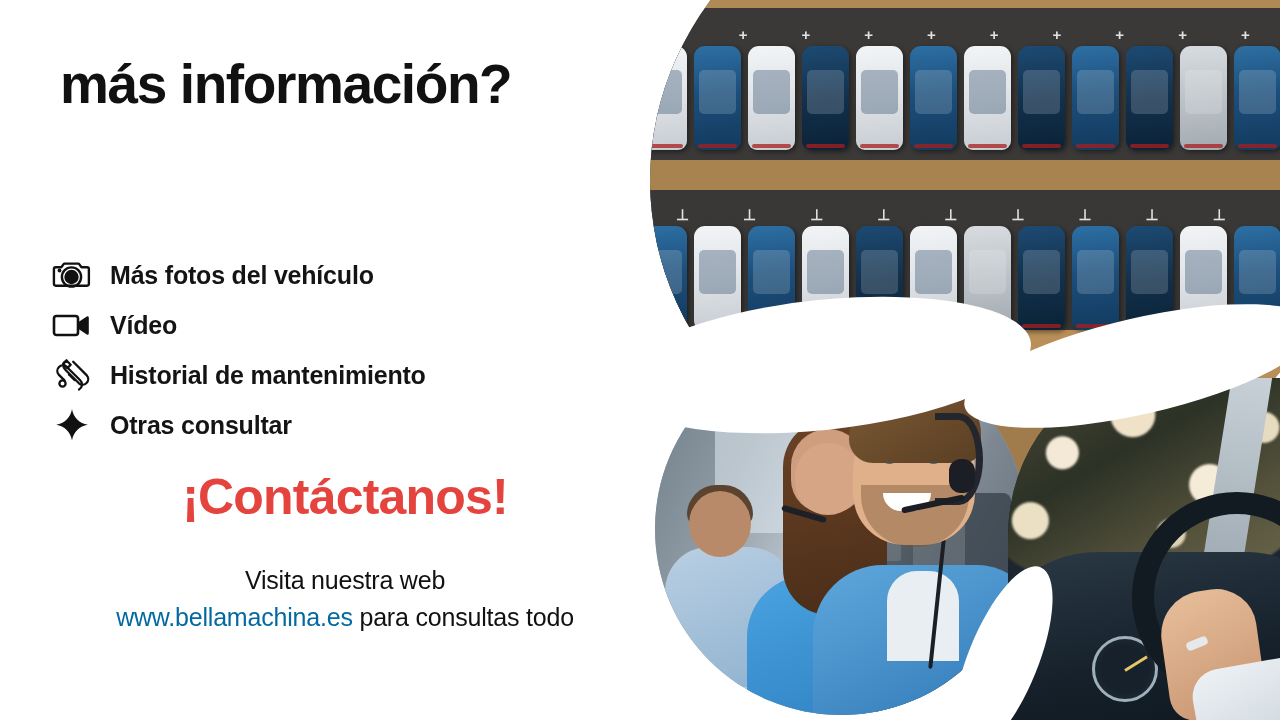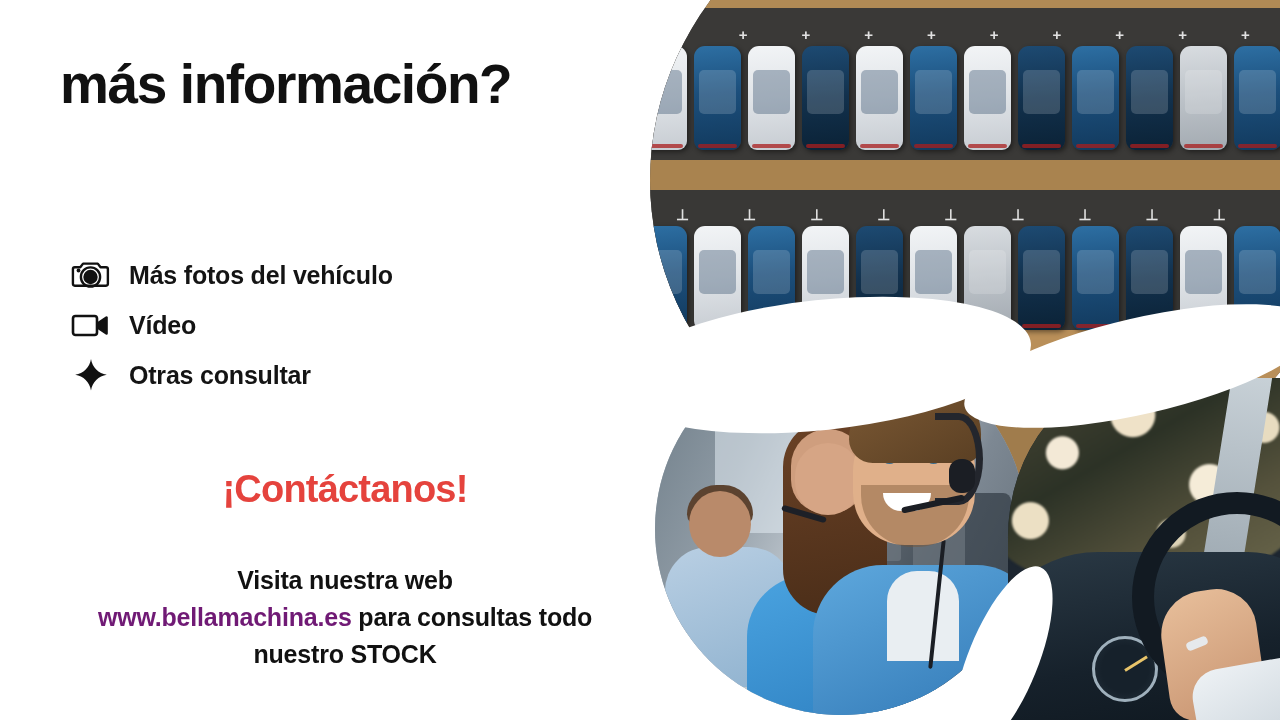--- a/index.html
+++ b/index.html
@@ -402,21 +402,21 @@
     font-size: 55px;
     line-height: 1.18;
     font-weight: 800;
     letter-spacing: -1.4px;
     color: #111111;
   }
   .headline .hl-line { display: block; white-space: nowrap; }
 
   .features {
     position: absolute;
-    left: 67px;
+    left: 48px;
     top: 250px;
     width: 600px;
     list-style: none;
   }
   .feature {
     display: flex;
     align-items: center;
     height: 50px;
     gap: 14px;
   }
@@ -436,39 +436,39 @@
     color: #141414;
     letter-spacing: -.2px;
     white-space: nowrap;
   }
 
   .contact-cta {
     position: absolute;
     left: 0; top: 468px;
     width: 690px;
     text-align: center;
-    font-size: 38px;
+    font-size: 50px;
     font-weight: 800;
     letter-spacing: -.8px;
     color: #e5433d;
   }
 
   .web-block {
     position: absolute;
     left: 0; top: 562px;
     width: 690px;
     text-align: center;
     font-size: 25px;
-    font-weight: 700;
+    font-weight: 400;
     line-height: 1.48;
     color: #111111;
     letter-spacing: -.2px;
   }
   .web-line { display: block; white-space: nowrap; }
-  .web-url { color: #701a75; }
+  .web-url { color: #0369a1; }
 </style>
 </head>
 <body>
 
 <div id="poster">
 
   <div class="photo-collage">
 
     <div class="photo-carlot">
       <div class="scene">
@@ -620,34 +620,45 @@
       <li class="feature">
         <span class="feature-icon">
           <svg width="40" height="30" viewBox="0 0 40 30" fill="none" stroke="#111" stroke-width="2.6">
             <rect x="2" y="6" width="24" height="19" rx="2.5" stroke-linejoin="round"></rect>
             <path d="M28 12.5l7.5-5v16l-7.5-5z" stroke-linejoin="round" fill="#111"></path>
           </svg>
         </span>
         <span class="feature-label">Vídeo</span>
       </li>
 
+      <li class="feature">
+        <span class="feature-icon">
+          <svg width="38" height="38" viewBox="0 0 38 38" fill="none" stroke="#111" stroke-width="2.3" stroke-linejoin="round" stroke-linecap="round">
+            <path d="M13.5 4.5a5.6 5.6 0 0 0-1.2 9.2l13.6 13.6a5.6 5.6 0 0 0 7.9-7.9L20.2 5.8"></path>
+            <path d="M13.5 4.5l4.2 4.2-3.4 3.4-4.2-4.2z"></path>
+            <path d="M26 33.5a5.6 5.6 0 0 0 1.2-9.2L13.6 10.7a5.6 5.6 0 0 0-7.9 7.9l5.8 5.8"></path>
+            <circle cx="9.5" cy="27.5" r="3.1"></circle>
+            <path d="M16 18.5l5.5 5.5"></path>
+          </svg>
+        </span>
+        <span class="feature-label">Historial de mantenimiento</span>
+      </li>
 
       <li class="feature">
         <span class="feature-icon">
           <svg width="34" height="34" viewBox="0 0 34 34">
             <path d="M17 1c1.2 8.2 7.6 14.6 15.8 15.8C24.6 18 18.2 24.4 17 32.6 15.8 24.4 9.4 18 1.2 16.8 9.4 15.6 15.8 9.2 17 1z" fill="#111"></path>
           </svg>
         </span>
         <span class="feature-label">Otras consultar</span>
       </li>
 
     </ul>
 
     <div class="contact-cta">¡Contáctanos!</div>
 
     <div class="web-block">
       <span class="web-line">Visita nuestra web</span>
       <span class="web-line"><span class="web-url">www.bellamachina.es</span><span> para consultas todo</span></span>
-      <span class="web-line">nuestro STOCK</span>
     </div>
 
   </div>
 </div>
 
 </body></html>

